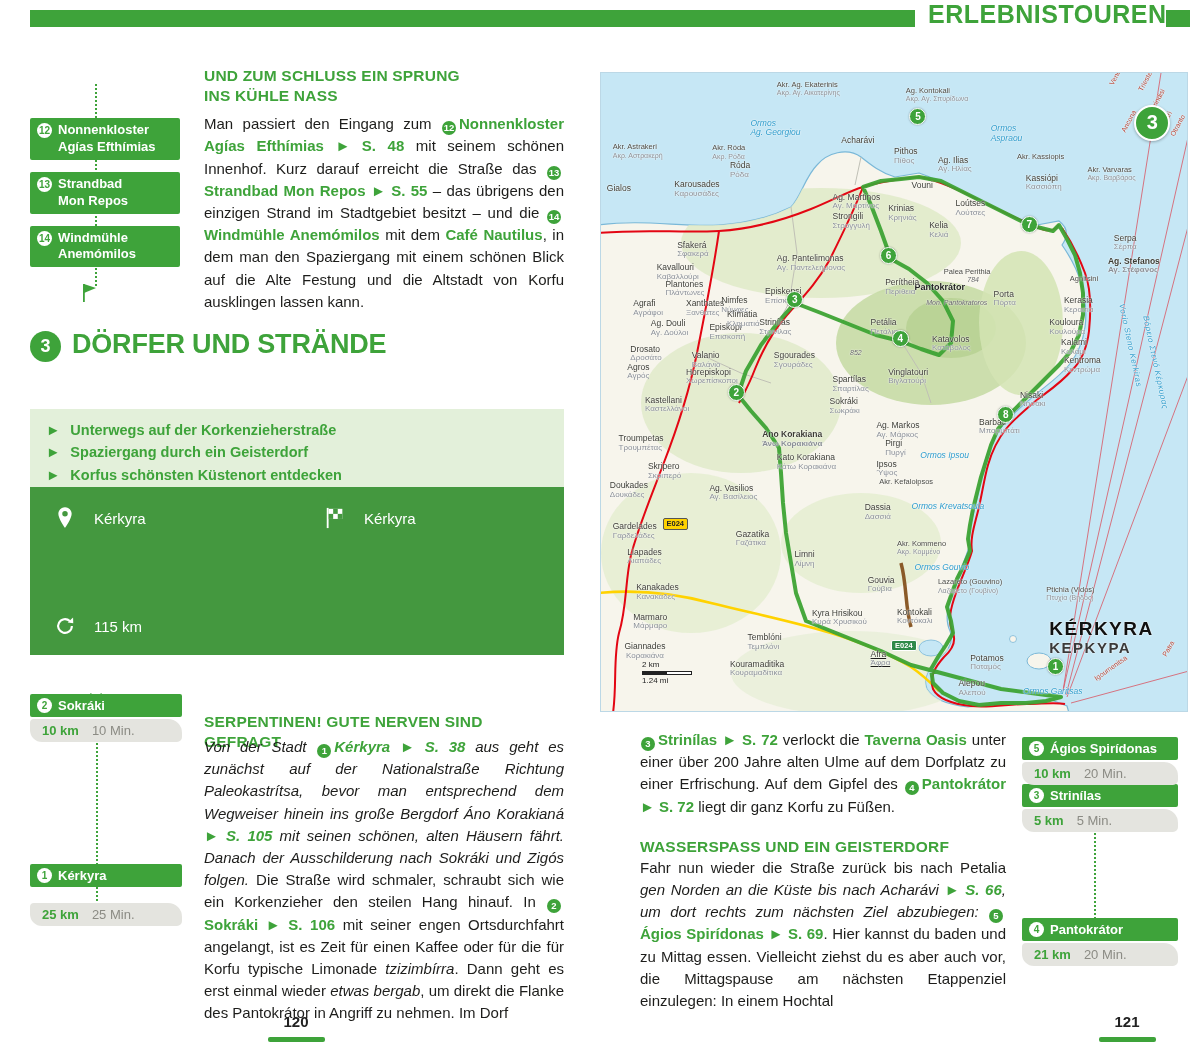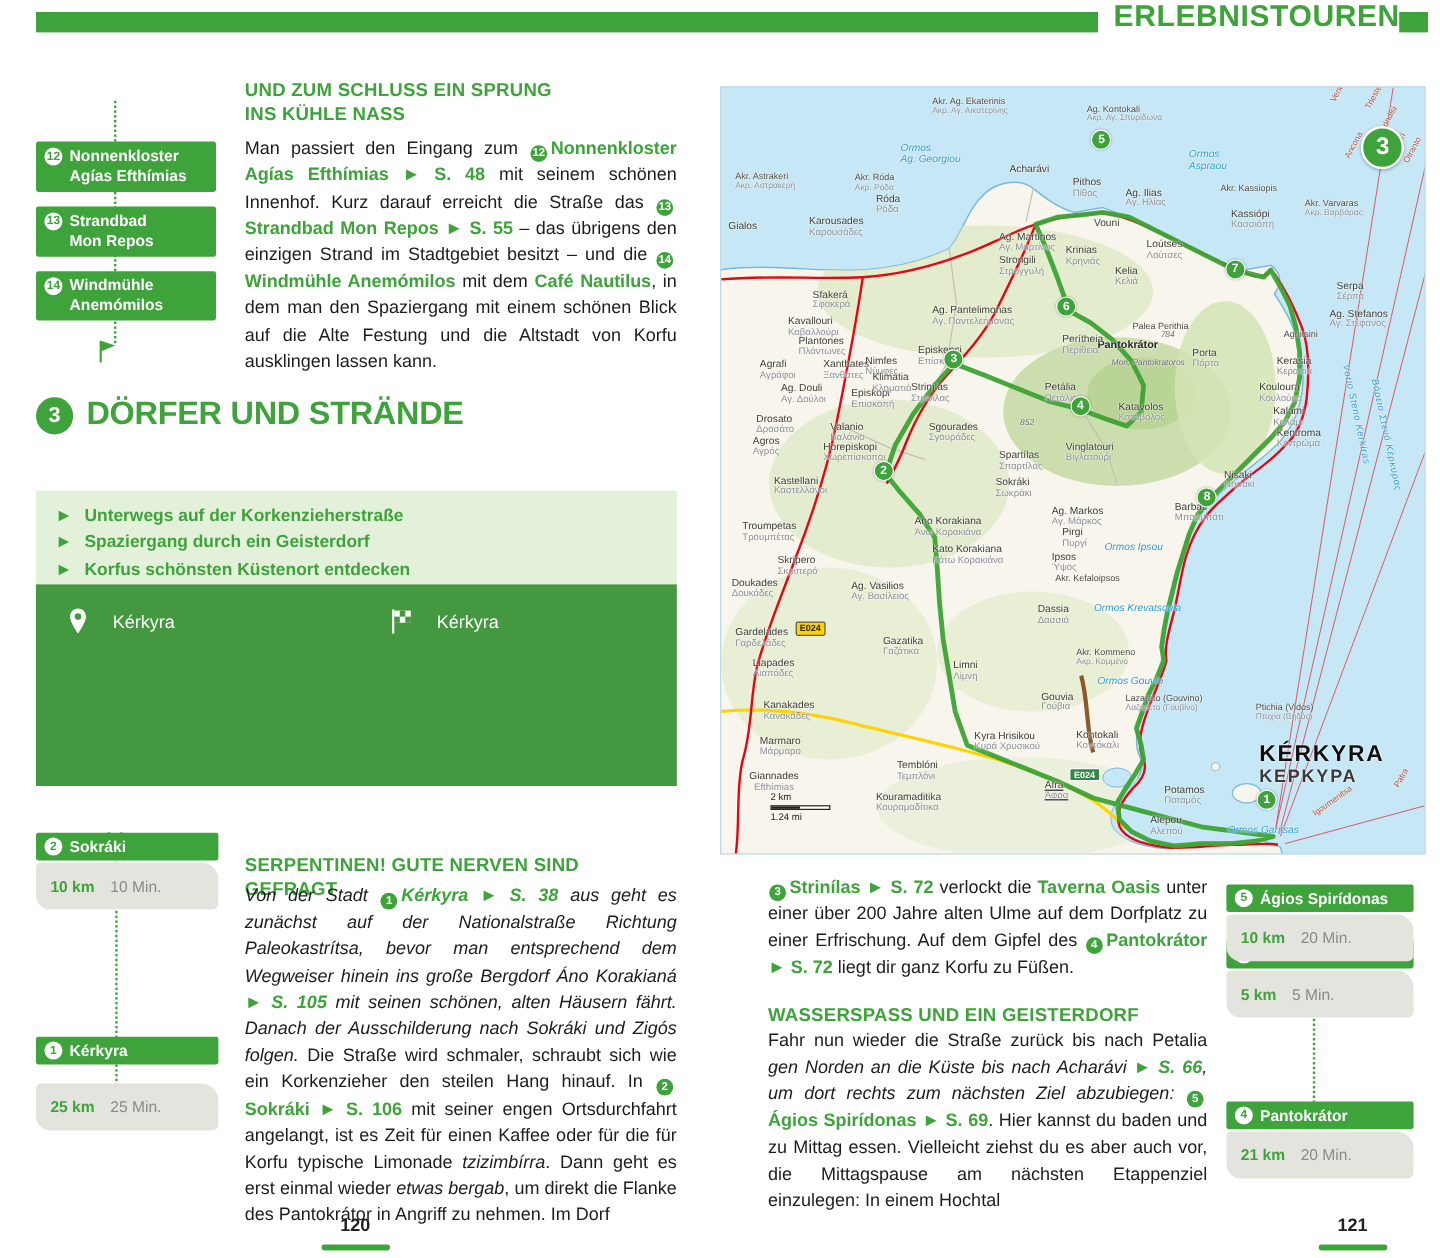--- a/index.html
+++ b/index.html
@@ -59,21 +59,21 @@
   .serp-head{left:204px;top:712px;width:360px;}
   .serp-text{left:204px;top:736px;width:360px;}
 
   
   .markers{width:152px;}
   .markers-left{left:30px;top:694px;height:280px;}
   .markers-right{left:1022px;top:737px;width:156px;height:250px;}
   .marker-group{position:absolute;left:0;width:100%;z-index:2;}
   .marker-box{background:var(--green);color:#fff;height:23px;display:flex;align-items:center;gap:6px;padding:0 7px;font-size:13px;font-weight:700;border-radius:2px;white-space:nowrap;}
   .marker-num{flex:0 0 auto;width:15px;height:15px;border-radius:50%;background:#fff;color:var(--green);font-size:10px;display:flex;align-items:center;justify-content:center;}
-  .strip{margin-top:2px;height:39px;display:flex;align-items:center;gap:13px;padding-left:12px;background:#e4e4df;border-radius:4px 14px 5px 12px;font-size:13px;}
+  .strip{margin-top:2px;height:23px;display:flex;align-items:center;gap:13px;padding-left:12px;background:#e4e4df;border-radius:4px 14px 5px 12px;font-size:13px;}
   .strip .km{color:var(--green);font-weight:800;}
   .strip .min{color:#8b8b84;}
   .markers-left .marker-group:nth-of-type(1){top:40px;}
   .markers-left .marker-group:nth-of-type(2){top: 170px;}
   .markers-left .marker-group:nth-of-type(2) .strip{margin-top:16px;}
   .markers-right .marker-group:nth-of-type(1){top:0px;}
   .markers-right .marker-group:nth-of-type(2){top:47px;}
   .markers-right .marker-group:nth-of-type(3){top:181px;}
   .dl-leftmarkers{left:66px;top:14px;height:212px;}
   .dl-rightmarkers{left:72px;top:96px;height:86px;}
@@ -184,20 +184,29 @@
       <svg width="22" height="24" viewBox="0 0 24 24">
           <rect x="3" y="1" width="2" height="22" fill="#fff"></rect>
           <rect x="5" y="2" width="15" height="11" fill="#fff"></rect>
           <rect x="10" y="2" width="5" height="5.5" fill="#44983f"></rect>
           <rect x="5" y="7.5" width="5" height="5.5" fill="#44983f"></rect>
           <rect x="15" y="7.5" width="5" height="5.5" fill="#44983f"></rect>
         </svg>
     </span>
     <span>Kérkyra</span>
   </div>
+  <div class="fact">
+    <span class="ic">
+      <svg width="22" height="22" viewBox="0 0 24 24" fill="none">
+          <path d="M19.5 12a7.5 7.5 0 1 1-2.3-5.4" stroke="#fff" stroke-width="2.3"></path>
+          <path d="M20.8 2.8 L21 9 L15 8.2 Z" fill="#fff"></path>
+        </svg>
+    </span>
+    <span>115 km</span>
+  </div>
 </div>
 
 <div class="abs serp-head mini-heading">SERPENTINEN! GUTE NERVEN SIND GEFRAGT</div>
 <p class="abs serp-text bodytext" style="margin:0;"><span class="sg-i">Von der Stadt </span><span class="num-badge">1</span><span class="sg-gi">Kérkyra</span><span class="sg-gi"> ► S. 38</span><span class="sg-i"> aus geht es zunächst auf der Nationalstraße Richtung Paleokastrítsa, bevor man entsprechend dem Wegweiser hinein ins große Bergdorf </span><span class="sg-i">Áno Korakianá</span><span class="sg-gi"> ► S. 105</span><span class="sg-i"> mit seinen schönen, alten Häusern fährt. Danach der Ausschilderung nach Sokráki und Zigós folgen. </span><span class="sg-p">Die Straße wird schmaler, schraubt sich wie ein Korkenzieher den steilen Hang hinauf. In </span><span class="num-badge">2</span><span class="sg-g">Sokráki</span><span class="sg-g"> ► S. 106</span><span class="sg-p"> mit seiner engen Ortsdurchfahrt angelangt, ist es Zeit für einen Kaffee oder für die für Korfu typische Limonade </span><span class="sg-i">tzizimbírra</span><span class="sg-p">. Dann geht es erst einmal wieder </span><span class="sg-i">etwas bergab</span><span class="sg-p">, um direkt die Flanke des Pantokrátor in Angriff zu nehmen. Im Dorf</span></p>
 
 <div class="abs markers markers-left">
   <div class="dotline dl-leftmarkers"></div>
   <svg class="chevrons" width="16" height="18" viewBox="0 0 16 18">
     <path d="M2 2 L8 8 L14 2" stroke="#3ea33a" stroke-width="2.5" fill="none"></path>
     <path d="M2 9 L8 15 L14 9" stroke="#3ea33a" stroke-width="2.5" fill="none"></path>
@@ -491,21 +500,21 @@
         <div class="l2">Καλάμι</div>
       </div>
       <div class="ml ml-t" style="left: 79%; top: 44.4%;">
         <div class="l1">Kentroma</div>
         <div class="l2">Κεντρώμα</div>
       </div>
       <div class="ml ml-t" style="left: 87.5%; top: 25.2%;">
         <div class="l1">Serpa</div>
         <div class="l2">Σέρπα</div>
       </div>
-      <div class="ml ml-t" style="left: 86.5%; top: 28.8%;">
+      <div class="ml ml-t" style="left: 86.5%; top: 28.8%; font-weight: bold;">
         <div class="l1">Ag. Stefanos</div>
         <div class="l2">Αγ. Στέφανος</div>
       </div>
       <div class="ml ml-t" style="left: 27%; top: 38.4%;">
         <div class="l1">Strinílas</div>
         <div class="l2">Στρινίλας</div>
       </div>
       <div class="ml ml-t" style="left: 46%; top: 38.4%;">
         <div class="l1">Petália</div>
         <div class="l2">Πετάλια</div>
@@ -555,21 +564,21 @@
         <div class="l2">Μπαρμπάτι</div>
       </div>
       <div class="ml ml-t" style="left: 7.5%; top: 50.6%;">
         <div class="l1">Kastellani</div>
         <div class="l2">Καστελλάνοι</div>
       </div>
       <div class="ml ml-t" style="left: 39%; top: 50.8%;">
         <div class="l1">Sokráki</div>
         <div class="l2">Σωκράκι</div>
       </div>
-      <div class="ml ml-t" style="left: 27.5%; top: 56%;">
+      <div class="ml ml-t" style="left: 27.5%; top: 56%; font-weight: bold;">
         <div class="l1">Ano Korakiana</div>
         <div class="l2">Άνω Κορακιάνα</div>
       </div>
       <div class="ml ml-t" style="left: 47%; top: 54.6%;">
         <div class="l1">Ag. Markos</div>
         <div class="l2">Αγ. Μάρκος</div>
       </div>
       <div class="ml ml-t" style="left: 48.5%; top: 57.4%;">
         <div class="l1">Pirgi</div>
         <div class="l2">Πυργί</div>
@@ -649,21 +658,21 @@
       <div class="ml ml-t" style="left: 63%; top: 91%;">
         <div class="l1">Potamos</div>
         <div class="l2">Ποταμός</div>
       </div>
       <div class="ml ml-t" style="left: 61%; top: 95%;">
         <div class="l1">Alepou</div>
         <div class="l2">Αλεπού</div>
       </div>
       <div class="ml ml-t" style="left: 4%; top: 89.2%; text-align: center;">
         <div class="l1">Giannades</div>
-        <div class="l2">Efthímias</div>
+        <div class="l2">Κορακιάνα</div>
       </div>
       <div class="ml ml-t" style="left: 25%; top: 87.8%;">
         <div class="l1">Temblóni</div>
         <div class="l2">Τεμπλόνι</div>
       </div>
       <div class="ml ml-t" style="left: 22%; top: 92%;">
         <div class="l1">Kouramaditika</div>
         <div class="l2">Κουραμαδίτικα</div>
       </div>
       <div class="ml ml-t" style="left: 46%; top: 90.4%; text-decoration: underline;">

